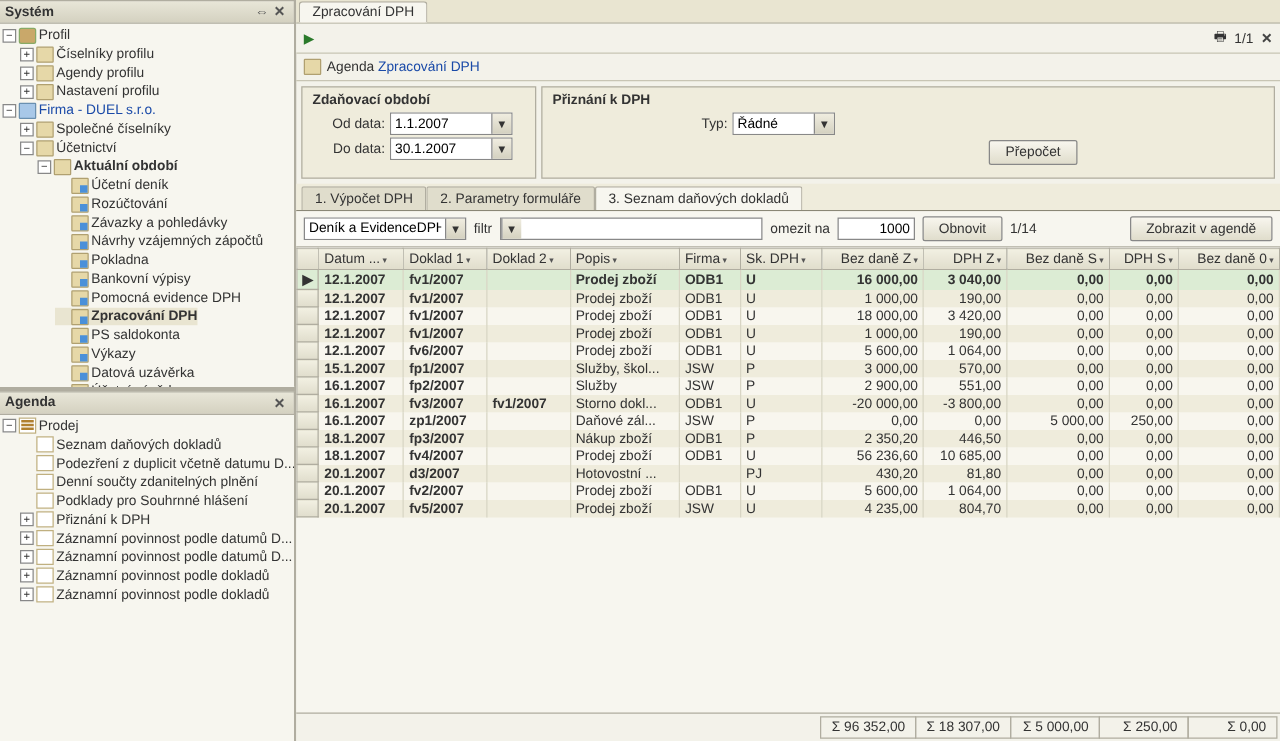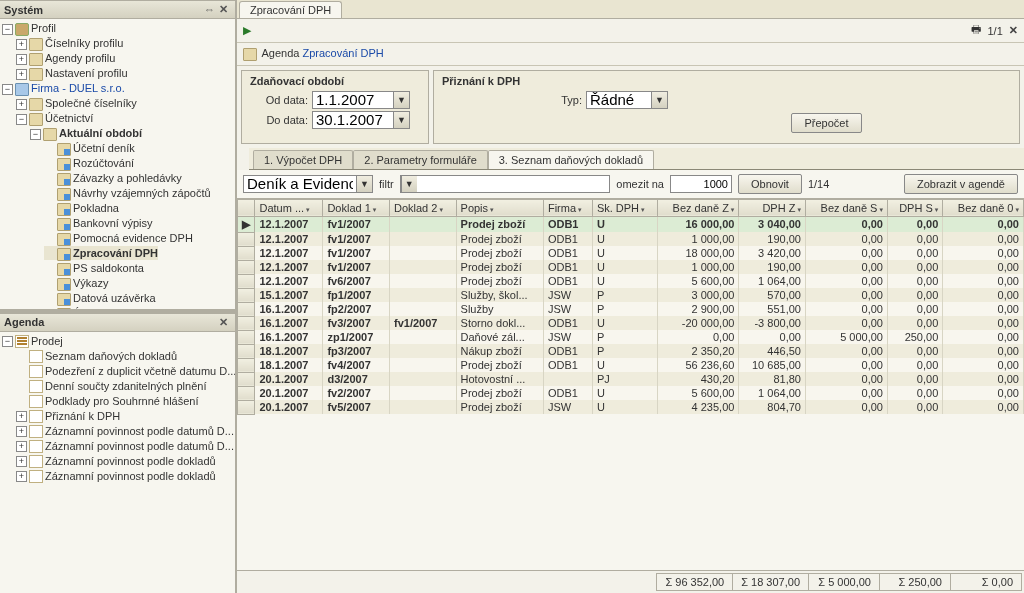--- a/index.html
+++ b/index.html
@@ -31,24 +31,24 @@
   .crumb-bar { display: flex; justify-content: space-between; align-items: center; background: #f3f2ea; border-bottom: 1px solid #c8c5b4; padding: 2px 6px; }
   .crumb-right { display: flex; align-items: center; gap: 6px; }
   .agenda-bar { padding: 4px 6px; border-bottom: 1px solid #c8c5b4; }
   .agenda-bar .link { color: #1a4aa8; }
   .form-zone { display: flex; gap: 4px; padding: 4px; }
   .fieldset { border: 1px solid #b0ada0; background: #efecdc; padding: 4px 8px 8px; }
   .fieldset .legend { font-weight: bold; margin-bottom: 4px; }
   .form-row { display: flex; align-items: center; margin: 2px 0; }
   .form-row label { width: 58px; text-align: right; margin-right: 4px; }
   .combo { display: inline-flex; border: 1px solid #888; background: #fff; height: 18px; }
-  .combo input { border: none; padding: 0 3px; height: 16px; font-size: 15px; }
+  .combo input { border: none; padding: 0 3px; height: 16px; font-size: 11px; }
   .combo .dd { width: 16px; background: linear-gradient(#f0ede0, #d4d1c0); border-left: 1px solid #888; text-align: center; font-size: 9px; line-height: 16px; }
   .btn { display: inline-block; border: 1px solid #888; background: linear-gradient(#f8f6ee, #e0ddcc); padding: 3px 12px; border-radius: 2px; cursor: pointer; }
-  .subtabs { padding: 2px 4px 0; border-bottom: 1px solid #8a8776; background: #efecdc; margin-left: 12px; }
+  .subtabs { padding: 2px 4px 0; border-bottom: 1px solid #8a8776; background: #efecdc; }
   .subtab { display: inline-block; border: 1px solid #b0ada0; border-bottom: none; padding: 3px 10px; background: #e0ddcc; border-radius: 2px 2px 0 0; cursor: pointer; }
   .subtab.active { background: #f7f6ef; border-bottom-color: #f7f6ef; }
   .filter-bar { display: flex; align-items: center; gap: 6px; padding: 4px 6px; background: #f7f6ef; border-bottom: 1px solid #b0ada0; }
   .filter-bar .txt { border: 1px solid #888; background: #fff; height: 18px; padding: 0 3px; }
   .grid-wrap { flex: 1; overflow: auto; background: #f7f6ef; }
   table.grid { border-collapse: collapse; width: 100%; }
   .grid th { background: linear-gradient(#f2f0e2, #e0ddcc); border: 1px solid #b0ada0; padding: 2px 4px; font-weight: normal; text-align: left; white-space: nowrap; position: sticky; top: 0; }
   .grid th .dd { font-size: 7px; color: #555; margin-left: 2px; }
   .grid td { border-right: 1px solid #d8d5c4; padding: 1px 4px; white-space: nowrap; }
   .grid tr.odd td { background: #efecdc; }

